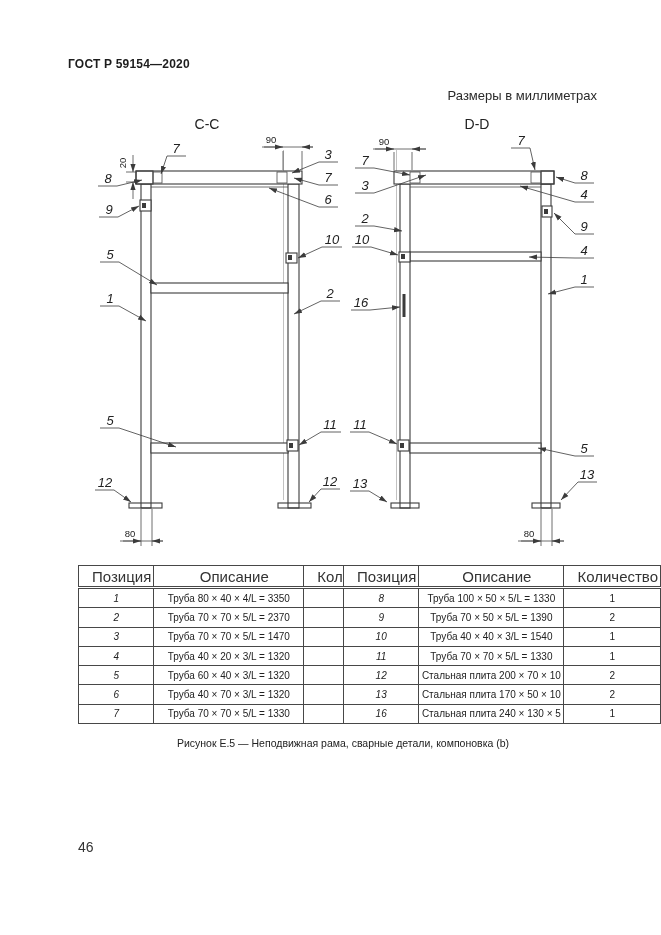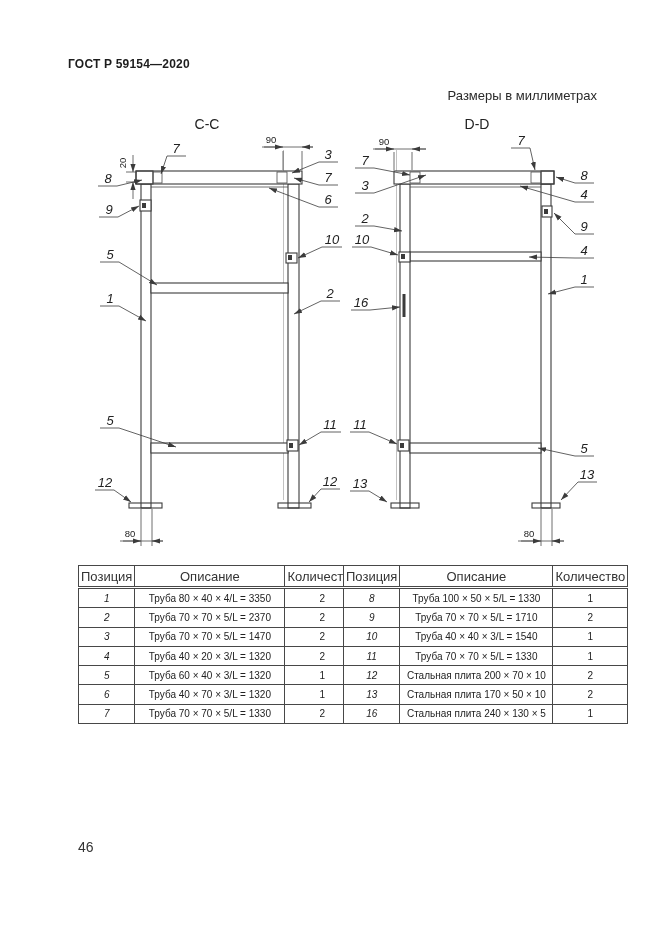--- a/index.html
+++ b/index.html
@@ -16,21 +16,21 @@
   svg .s0{stroke:#4a4a4a;stroke-width:.8;fill:none;}
   svg .gr{stroke:#b3b3b3;stroke-width:.8;fill:none;}
   svg .ld{stroke:#3b3b3b;stroke-width:.8;fill:none;}
   svg .bd{fill:#3b3b3b;stroke:none;}
   svg text{fill:#222;}
   svg .ttl{font:14px "Liberation Sans",sans-serif;}
   svg .co{font:italic 13px "Liberation Sans",sans-serif;}
   svg .dim{font:9.5px "Liberation Sans",sans-serif;}
   table.parts{position:absolute;border-collapse:collapse;table-layout:fixed;font-size:10px;color:#222;background:#fff;}
   table.parts td{border:1px solid #474747;text-align:center;height:18.3px;padding:0 2px;overflow:hidden;white-space:nowrap;}
-  table.parts thead td{height:20px;font-size:13px;color:#333;border-bottom:3px double #474747;}
+  table.parts thead td{height:20px;font-size:15px;color:#333;border-bottom:3px double #474747;padding-left:13px;}
   table.parts td.pos{font-style:italic;}
   table.parts{top:565px;}
   #tableL{left:78px;}
   #tableR{left:343px;}
 </style>
 </head>
 <body>
 
 <div class="page">
 
@@ -276,21 +276,21 @@
       </tr>
     </thead>
     <tbody>
       <tr>
           <td class="pos">8</td>
           <td>Труба 100 × 50 × 5/L  =  1330</td>
           <td>1</td>
         </tr>
       <tr>
           <td class="pos">9</td>
-          <td>Труба 70 × 70 × 5/L  =  1710</td>
+          <td>Труба 70 × 50 × 5/L  =  1390</td>
           <td>2</td>
         </tr>
       <tr>
           <td class="pos">10</td>
           <td>Труба 40 × 40 × 3/L  =  1540</td>
           <td>1</td>
         </tr>
       <tr>
           <td class="pos">11</td>
           <td>Труба 70 × 70 × 5/L  =  1330</td>
@@ -307,14 +307,15 @@
           <td>2</td>
         </tr>
       <tr>
           <td class="pos">16</td>
           <td>Стальная плита 240 × 130 × 5</td>
           <td>1</td>
         </tr>
     </tbody>
   </table>
 
+  <div class="abs caption">Рисунок Е.5 — Неподвижная рама, сварные детали, компоновка (b)</div>
   <div class="abs pagenum">46</div>
 </div>
 
 </body></html>

